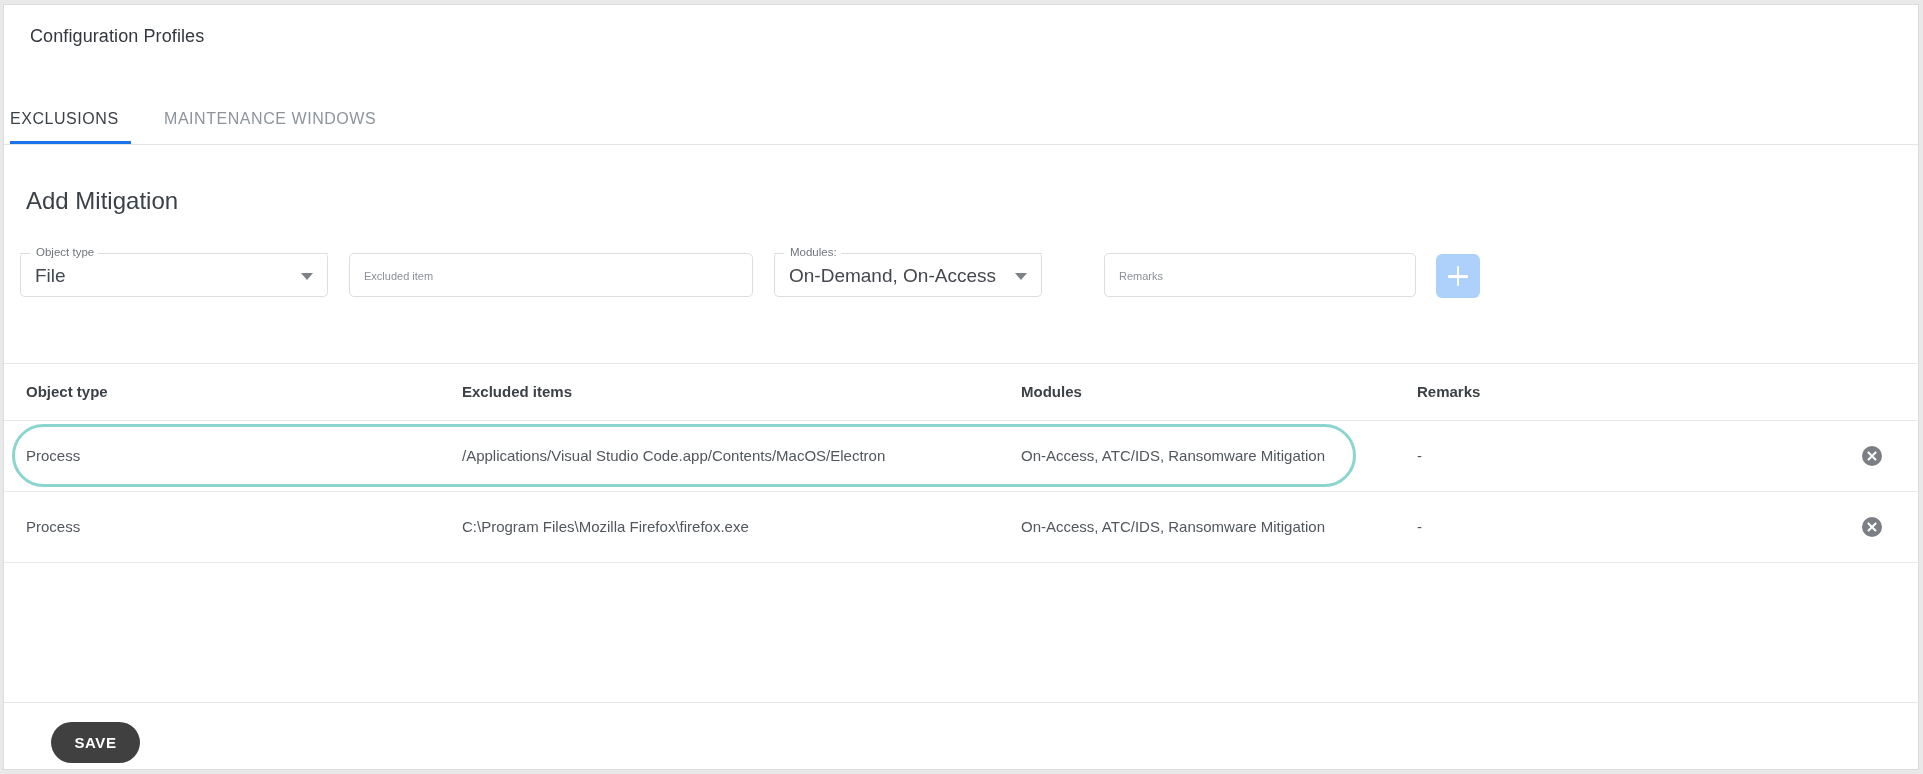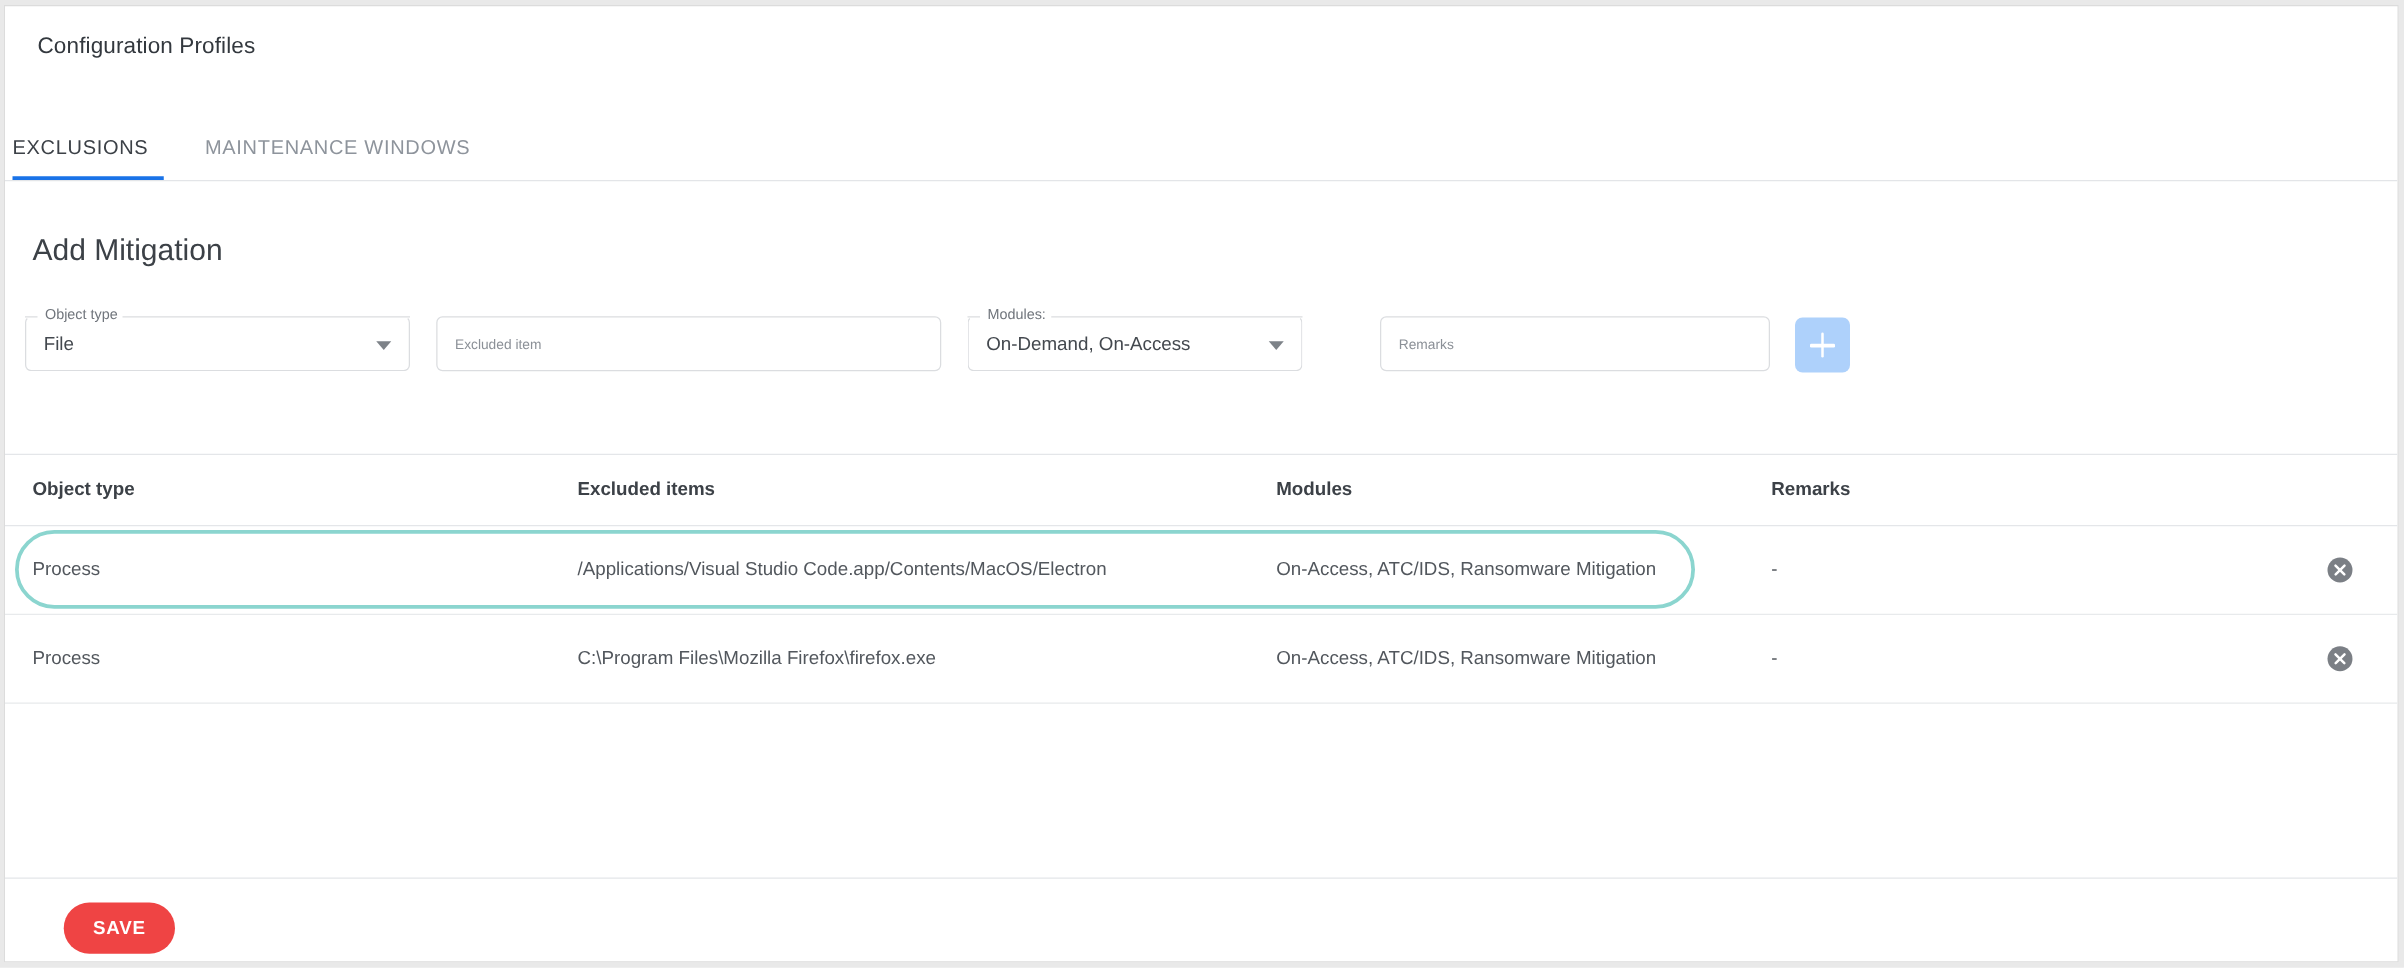--- a/index.html
+++ b/index.html
@@ -124,21 +124,21 @@
     background: #dbdde0;
   }
   .field .notch-left { left: -1px; width: 10px; }
   .field .notch-right { right: -1px; }
   .field .value {
     position: absolute;
     left: 14px;
     top: 0;
     height: 44px;
     line-height: 44px;
-    font-size: 15px;
+    font-size: 19px;
     color: #43484e;
     white-space: nowrap;
   }
   .field .placeholder {
     position: absolute;
     left: 14px;
     top: 0;
     height: 44px;
     line-height: 44px;
     font-size: 11px;
@@ -269,21 +269,21 @@
     border-top: 1px solid #e4e6e9;
   }
   .save-button {
     position: absolute;
     left: 47px;
     top: 19px;
     width: 89px;
     height: 41px;
     border: none;
     border-radius: 21px;
-    background: #ef4444;
+    background: #404040;
     color: #ffffff;
     font-size: 15px;
     font-weight: bold;
     letter-spacing: 0.6px;
     font-family: "Liberation Sans", sans-serif;
     cursor: pointer;
   }
 </style>
 </head>
 <body>

